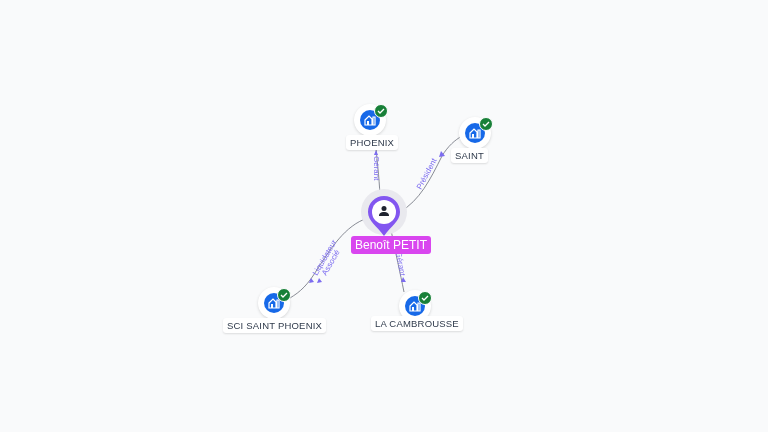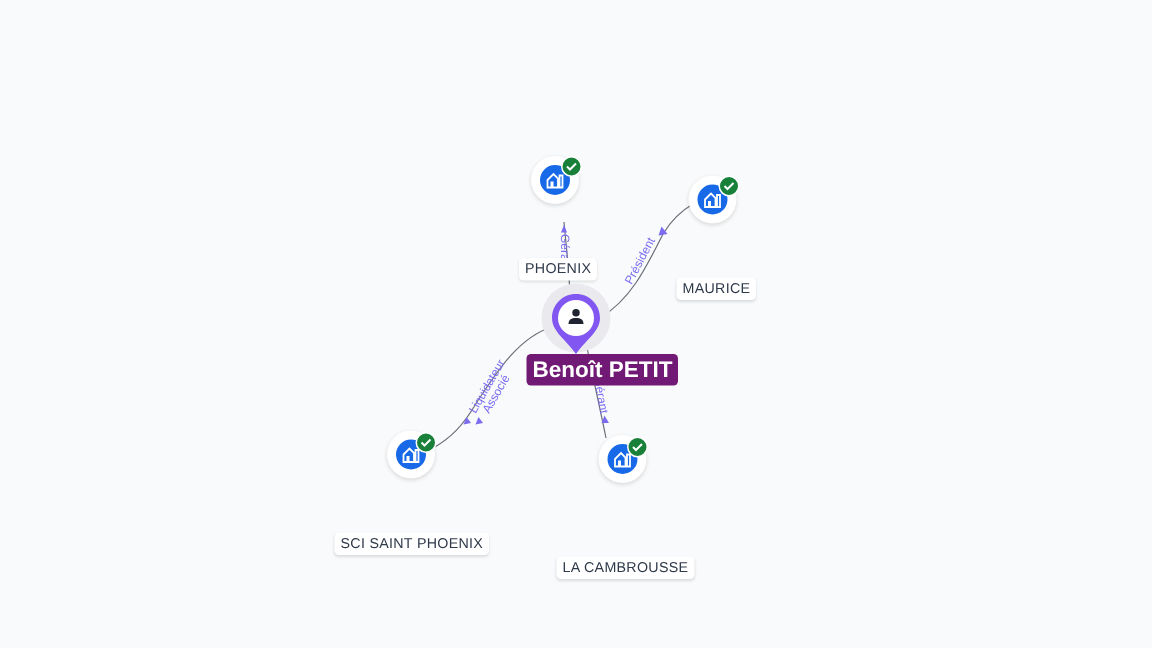--- a/index.html
+++ b/index.html
@@ -5,24 +5,24 @@
   html, body { margin:0; padding:0; }
   body { width:768px; height:432px; background:#f9fafb; position:relative; overflow:hidden; font-family:"Liberation Sans", sans-serif; }
   svg.edges { position:absolute; left:0; top:0; width:768px; height:432px; }
   .edge-label { font-family:"Liberation Sans", sans-serif; font-size:8px; fill:#7c6cf0; }
   .node { position:absolute; }
   .company-circle { position:absolute; width:32px; height:32px; border-radius:50%; background:#ffffff; box-shadow:0 1px 3px rgba(0,0,0,0.15); }
   .company-inner { position:absolute; left:6px; top:6px; width:20px; height:20px; border-radius:50%; background:#1769e8; }
   .company-inner svg { position:absolute; left:4px; top:4px; }
   .check { position:absolute; width:12px; height:12px; border-radius:50%; background:#188038; border:1px solid #fff; }
   .check svg { position:absolute; left:2px; top:2px; }
-  .label { position:absolute; background:#ffffff; color:#2f3a4b; font-size:9.5px; padding:2px 4px; border-radius:3px; box-shadow:0 1px 2px rgba(0,0,0,0.12); white-space:nowrap; letter-spacing:0.2px;margin-top:37px; }
+  .label { position:absolute; background:#ffffff; color:#2f3a4b; font-size:9.5px; padding:2px 4px; border-radius:3px; box-shadow:0 1px 2px rgba(0,0,0,0.12); white-space:nowrap; letter-spacing:0.2px; }
   .person-halo { position:absolute; width:46px; height:46px; border-radius:50%; background:#e9e9ee; }
   .person-pin { position:absolute; }
-  .person-label { position:absolute; background:#701a75; color:#fff; font-size:15px; padding:2px 4px; border-radius:3px; white-space:nowrap;font-weight:bold; }
+  .person-label { position:absolute; background:#d946ef; color:#fff; font-size:12px; padding:2px 4px; border-radius:3px; white-space:nowrap; }
 </style>
 </head>
 <body>
 
 <svg class="edges">
 
   <path d="M380 196 C379 175 377 160 376 148" stroke="#6b6f7a" stroke-width="0.8" fill="none"></path>
   <polygon points="376,150 374,155 378,155" fill="#7c6cf0"></polygon>
   <text class="edge-label" transform="translate(374,156) rotate(90)">Gérant</text>
 
@@ -65,21 +65,21 @@
           <path d="M1 6 L5 2 L8 5 V11 H1 Z M9 3 H11 V11 H9 Z" fill="none" stroke="#fff" stroke-width="1.2"></path>
           <rect x="3" y="7" width="2" height="4" fill="#fff"></rect>
         </svg>
   </div>
     </div>
   <div class="check" style="left:20px;top:0px;">
       <svg width="8" height="8" viewBox="0 0 8 8">
         <path d="M1 4 L3 6 L7 2" stroke="#fff" stroke-width="1.3" fill="none"></path>
       </svg>
     </div>
-  <div class="label" style="left:-8px;top:31px;">MAURICE</div>
+  <div class="label" style="left:-8px;top:31px;">SAINT</div>
 </div>
 
 <div class="node" style="left:258px;top:287px;">
   <div class="company-circle" style="left:0;top:0;">
       <div class="company-inner">
     <svg width="12" height="12" viewBox="0 0 12 12">
           <path d="M1 6 L5 2 L8 5 V11 H1 Z M9 3 H11 V11 H9 Z" fill="none" stroke="#fff" stroke-width="1.2"></path>
           <rect x="3" y="7" width="2" height="4" fill="#fff"></rect>
         </svg>
   </div>
@@ -99,21 +99,21 @@
           <path d="M1 6 L5 2 L8 5 V11 H1 Z M9 3 H11 V11 H9 Z" fill="none" stroke="#fff" stroke-width="1.2"></path>
           <rect x="3" y="7" width="2" height="4" fill="#fff"></rect>
         </svg>
   </div>
     </div>
   <div class="check" style="left:19px;top:1px;">
       <svg width="8" height="8" viewBox="0 0 8 8">
         <path d="M1 4 L3 6 L7 2" stroke="#fff" stroke-width="1.3" fill="none"></path>
       </svg>
     </div>
-  <div class="label" style="left:-28px;top:44px;">LA CAMBROUSSE</div>
+  <div class="label" style="left:-28px;top:26px;">LA CAMBROUSSE</div>
 </div>
 
 <div class="node" style="left:361px;top:189px;">
   <div class="person-halo" style="left:0;top:0;"></div>
   <svg class="person-pin" style="left:6px;top:6px;" width="34" height="42" viewBox="0 0 34 42">
     <path d="M17 1 C8 1 1 8 1 17 C1 26 10 31 17 41 C24 31 33 26 33 17 C33 8 26 1 17 1 Z" fill="#8256f0"></path>
     <circle cx="17" cy="17" r="12" fill="#ffffff"></circle>
   </svg>
   <svg style="position:absolute;left:17px;top:16px;" width="12" height="12" viewBox="0 0 12 12">
     <circle cx="6" cy="3.5" r="2.5" fill="#1f2430"></circle>

